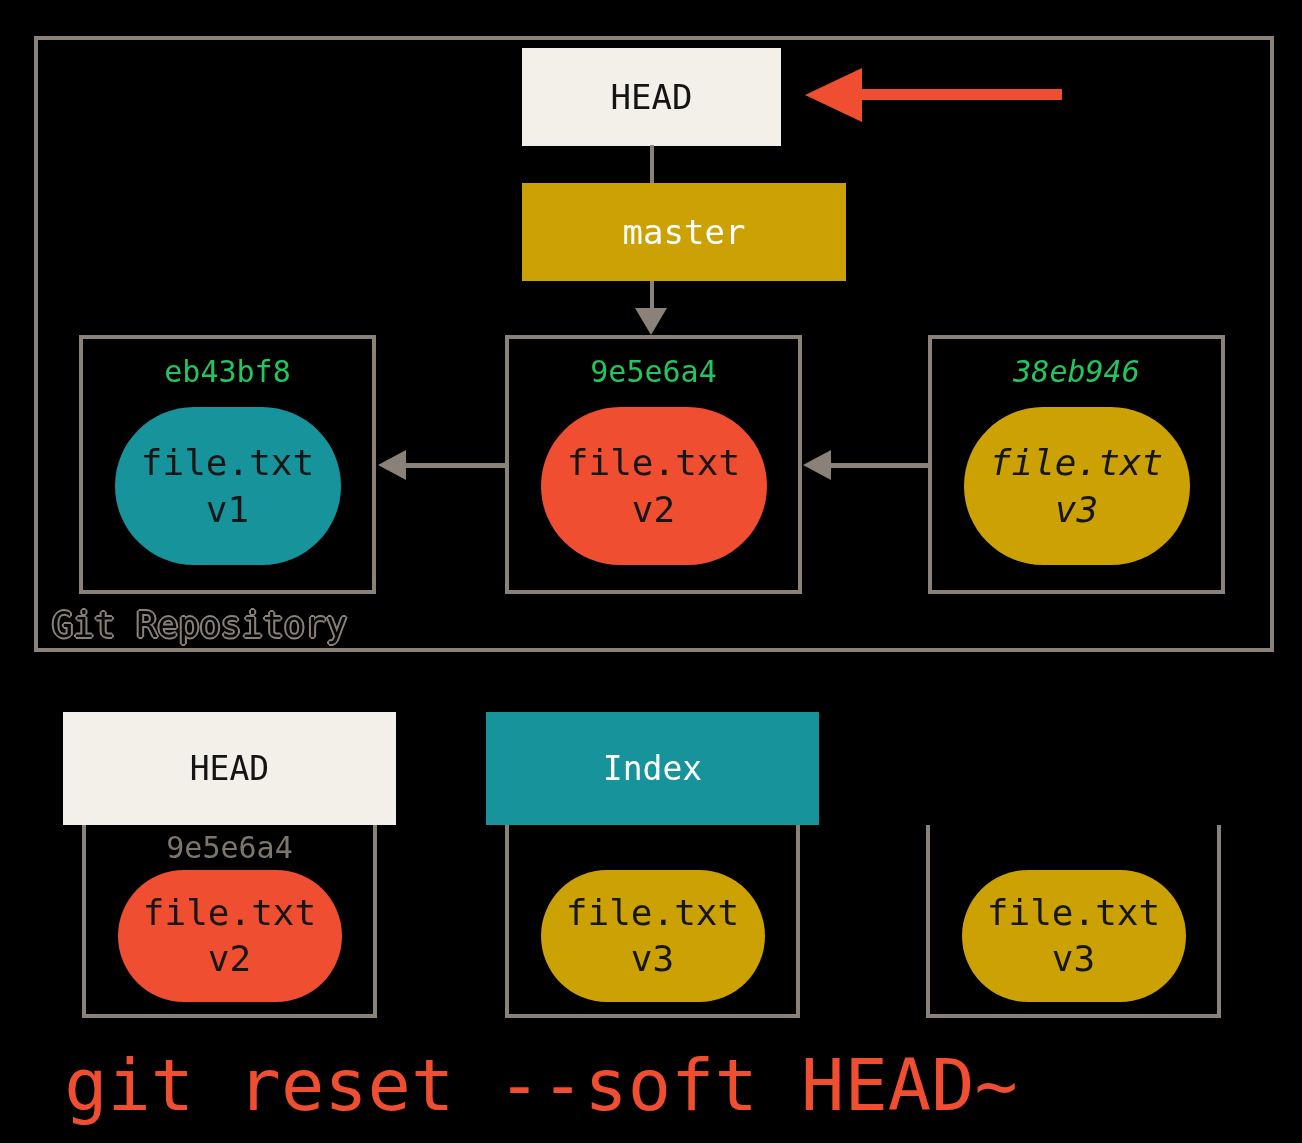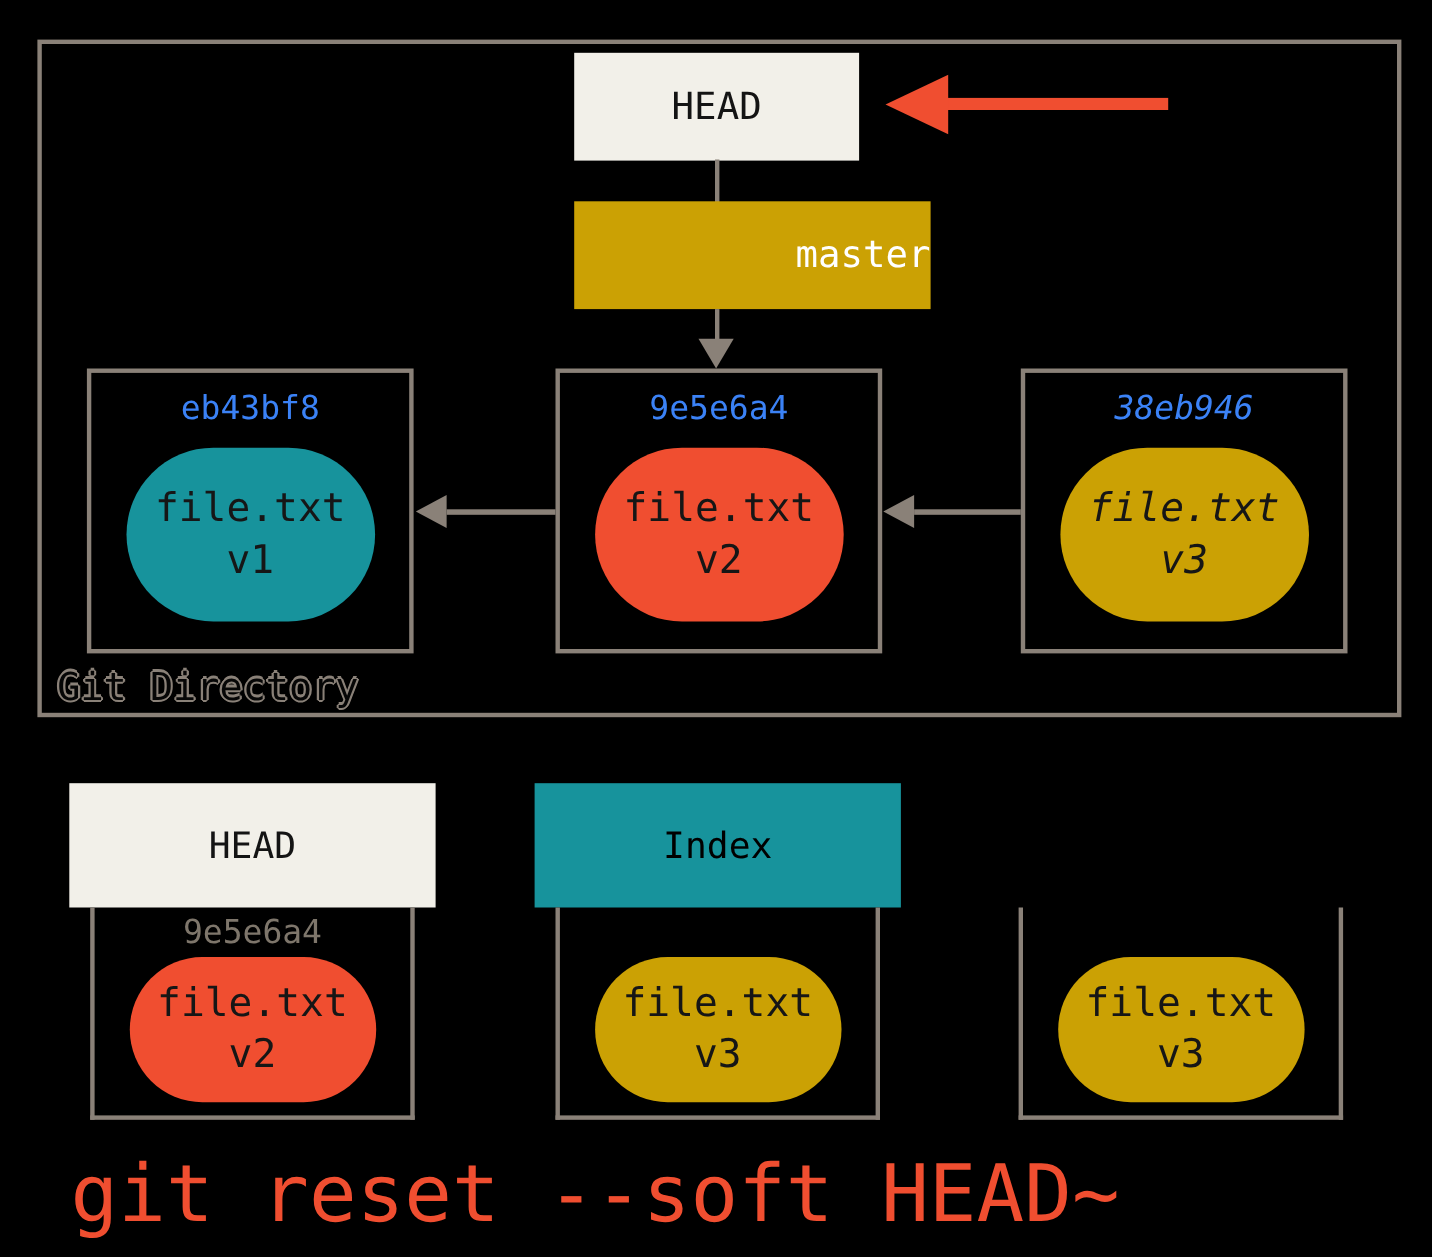--- a/index.html
+++ b/index.html
@@ -14,37 +14,37 @@
     border:4px solid #8a8178;box-sizing:border-box;}
   .repo-label{left:52px;top:604px;font-size:35px;line-height:42px;color:#060606;
     text-shadow:-2px 0 0 #8a8178,2px 0 0 #8a8178,0 -2px 0 #8a8178,0 2px 0 #8a8178,
                 -1px -1px 0 #8a8178,1px 1px 0 #8a8178,-1px 1px 0 #8a8178,1px -1px 0 #8a8178;}
 
   
   .head-top-box{left:522px;top:48px;width:259px;height:98px;background:#f2f0e9;
     display:flex;align-items:center;justify-content:center;font-size:34px;color:#141414;}
   .connector-head-master{left:650px;top:145px;width:4px;height:40px;background:#8a8178;}
   .master-box{left:522px;top:183px;width:324px;height:98px;background:#cba104;
-    display:flex;align-items:center;justify-content:flex-end;font-size:34px;color:#ffffff;}
+    display:flex;align-items:center;justify-content:center;font-size:34px;color:#ffffff;}
   .connector-master-commit{left:650px;top:281px;width:4px;height:29px;background:#8a8178;}
   .arrowhead-down{left:635px;top:308px;width:0;height:0;
     border-left:16px solid transparent;border-right:16px solid transparent;
     border-top:27px solid #8a8178;}
 
   
   .red-arrow-shaft{left:860px;top:89px;width:202px;height:11px;background:#f04e30;}
   .red-arrow-head{left:805px;top:68px;width:0;height:0;
     border-top:27px solid transparent;border-bottom:27px solid transparent;
     border-right:57px solid #f04e30;}
 
   
   .commit{top:335px;width:297px;height:259px;border:4px solid #8a8178;
     box-sizing:border-box;text-align:center;}
   .commit-0{left:79px;} .commit-1{left:505px;} .commit-2{left:928px;font-style:italic;}
-  .hash{margin-top:14px;font-size:30px;height:38px;line-height:38px;color:#3b82f6;}
+  .hash{margin-top:14px;font-size:30px;height:38px;line-height:38px;color:#22c55e;}
   .oval{width:226px;height:158px;margin:16px auto 0;border-radius:79px;
     display:flex;flex-direction:column;align-items:center;justify-content:center;
     font-size:36px;line-height:47px;color:#161616;}
   .oval-teal{background:#17939c;}
   .oval-red{background:#f04e30;}
   .oval-gold{background:#cba104;}
 
   
   .commit-arrow-shaft{top:463px;height:5px;background:#8a8178;}
   .arrowA-shaft{left:406px;width:99px;}
@@ -53,41 +53,41 @@
     border-top:15px solid transparent;border-bottom:15px solid transparent;
     border-right:28px solid #8a8178;}
   .arrowA-head{left:378px;}
   .arrowB-head{left:803px;}
 
   
   .tree-header{top:712px;width:333px;height:113px;display:flex;align-items:center;
     justify-content:center;font-size:33px;line-height:44px;text-align:center;
     white-space:pre-line;}
   .tree-0-header{left:63px;background:#f2f0e9;color:#141414;}
-  .tree-1-header{left:486px;background:#17939c;color:#000000;}
+  .tree-1-header{left:486px;background:#17939c;color:#ffffff;}
   .tree-2-header{left:909px;background:#f04e30;color:#ffffff;}
   .tree-body{top:825px;width:295px;height:193px;border:4px solid #8a8178;border-top:none;
     box-sizing:border-box;text-align:center;}
   .tree-0-body{left:82px;} .tree-1-body{left:505px;} .tree-2-body{left:926px;}
   .tree-hash{margin-top:4px;font-size:30px;height:38px;line-height:38px;color:#7e766b;}
   .tree-oval{width:224px;height:132px;margin:3px auto 0;border-radius:66px;
     display:flex;flex-direction:column;align-items:center;justify-content:center;
     font-size:36px;line-height:46px;color:#161616;}
 
   
   .command{left:0;top:1040px;width:1082px;text-align:center;
     font-size:72px;line-height:90px;color:#f04e30;}
 </style>
 </head>
 <body>
 
 <div class="canvas">
 
   <div class="abs repo-box"></div>
-  <div class="abs repo-label">Git Directory</div>
+  <div class="abs repo-label">Git Repository</div>
 
   <div class="abs head-top-box">
     <span>HEAD</span>
   </div>
   <div class="abs red-arrow-shaft"></div>
   <div class="abs red-arrow-head"></div>
 
   <div class="abs connector-head-master"></div>
 
   <div class="abs master-box">

